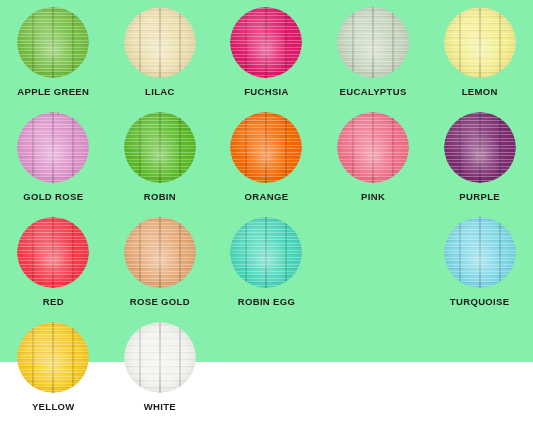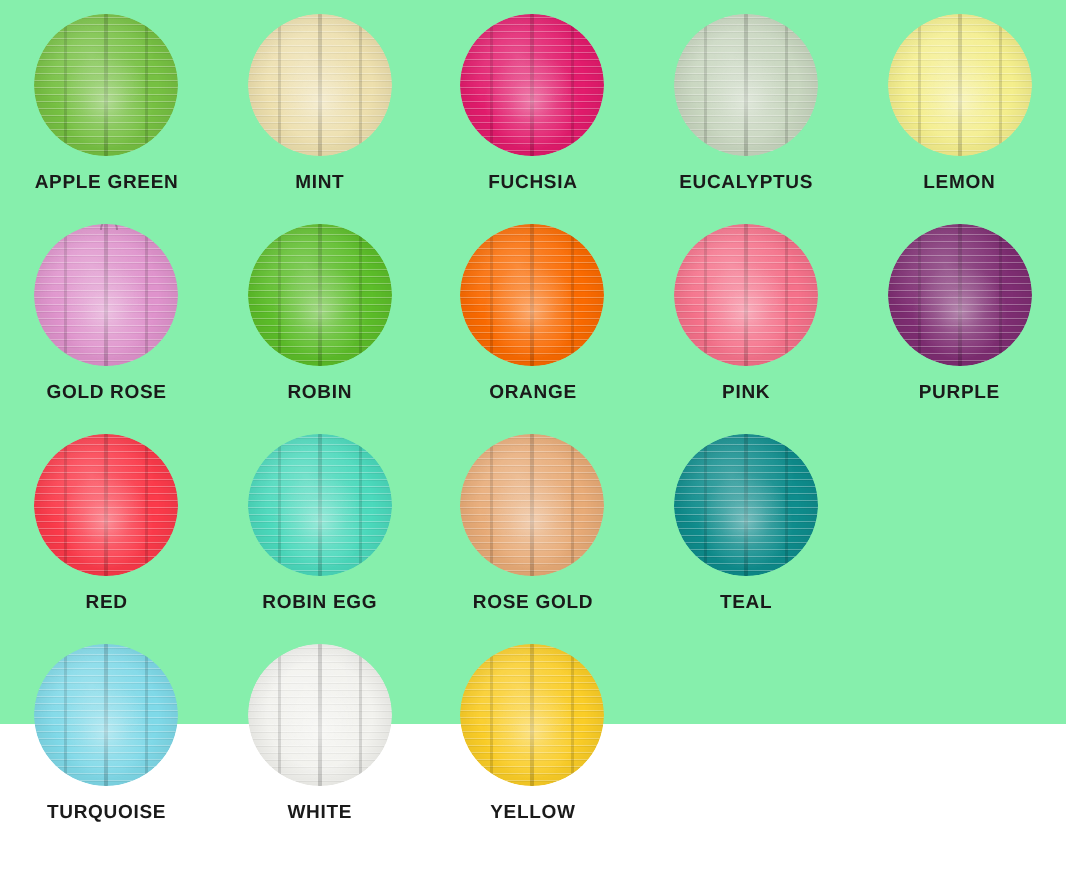--- a/index.html
+++ b/index.html
@@ -139,21 +139,21 @@
         </div>
         <div class="caption">APPLE GREEN</div>
       </div>
       <div class="cell">
         <div class="lantern">
           <div class="lan-base" style="background: rgb(237, 223, 173);"></div>
           <div class="lan-ribs"></div>
           <div class="lan-seams"></div>
           <div class="lan-shade"></div>
         </div>
-        <div class="caption">MINT</div>
+        <div class="caption">LILAC</div>
       </div>
       <div class="cell">
         <div class="lantern">
           <div class="lan-base" style="background: rgb(226, 27, 108);"></div>
           <div class="lan-ribs"></div>
           <div class="lan-seams"></div>
           <div class="lan-shade"></div>
         </div>
         <div class="caption">FUCHSIA</div>
       </div>
@@ -225,68 +225,59 @@
         <div class="lantern">
           <div class="lan-base" style="background: rgb(251, 58, 74);"></div>
           <div class="lan-ribs"></div>
           <div class="lan-seams"></div>
           <div class="lan-shade"></div>
         </div>
         <div class="caption">RED</div>
       </div>
       <div class="cell">
         <div class="lantern">
+          <div class="lan-base" style="background: rgb(232, 171, 119);"></div>
+          <div class="lan-ribs"></div>
+          <div class="lan-seams"></div>
+          <div class="lan-shade"></div>
+        </div>
+        <div class="caption">ROSE GOLD</div>
+      </div>
+      <div class="cell">
+        <div class="lantern">
           <div class="lan-base" style="background: rgb(75, 217, 188);"></div>
           <div class="lan-ribs"></div>
           <div class="lan-seams"></div>
           <div class="lan-shade"></div>
         </div>
         <div class="caption">ROBIN EGG</div>
       </div>
-      <div class="cell">
-        <div class="lantern">
-          <div class="lan-base" style="background: rgb(232, 171, 119);"></div>
-          <div class="lan-ribs"></div>
-          <div class="lan-seams"></div>
-          <div class="lan-shade"></div>
-        </div>
-        <div class="caption">ROSE GOLD</div>
-      </div>
-      <div class="cell">
-        <div class="lantern">
-          <div class="lan-base" style="background: rgb(14, 140, 140);"></div>
-          <div class="lan-ribs"></div>
-          <div class="lan-seams"></div>
-          <div class="lan-shade"></div>
-        </div>
-        <div class="caption">TEAL</div>
-      </div>
       <div class="cell empty"></div>
       <div class="cell">
         <div class="lantern">
           <div class="lan-base" style="background: rgb(127, 217, 232);"></div>
           <div class="lan-ribs"></div>
           <div class="lan-seams"></div>
           <div class="lan-shade"></div>
         </div>
         <div class="caption">TURQUOISE</div>
       </div>
       <div class="cell">
         <div class="lantern">
+          <div class="lan-base" style="background: rgb(250, 205, 39);"></div>
+          <div class="lan-ribs"></div>
+          <div class="lan-seams"></div>
+          <div class="lan-shade"></div>
+        </div>
+        <div class="caption">YELLOW</div>
+      </div>
+      <div class="cell">
+        <div class="lantern">
           <div class="lan-base" style="background: rgb(242, 242, 238);"></div>
           <div class="lan-ribs"></div>
           <div class="lan-seams"></div>
           <div class="lan-shade"></div>
         </div>
         <div class="caption">WHITE</div>
-      </div>
-      <div class="cell">
-        <div class="lantern">
-          <div class="lan-base" style="background: rgb(250, 205, 39);"></div>
-          <div class="lan-ribs"></div>
-          <div class="lan-seams"></div>
-          <div class="lan-shade"></div>
-        </div>
-        <div class="caption">YELLOW</div>
       </div>
       <div class="cell empty"></div>
     </div>
 </div>
 
 </body></html>

